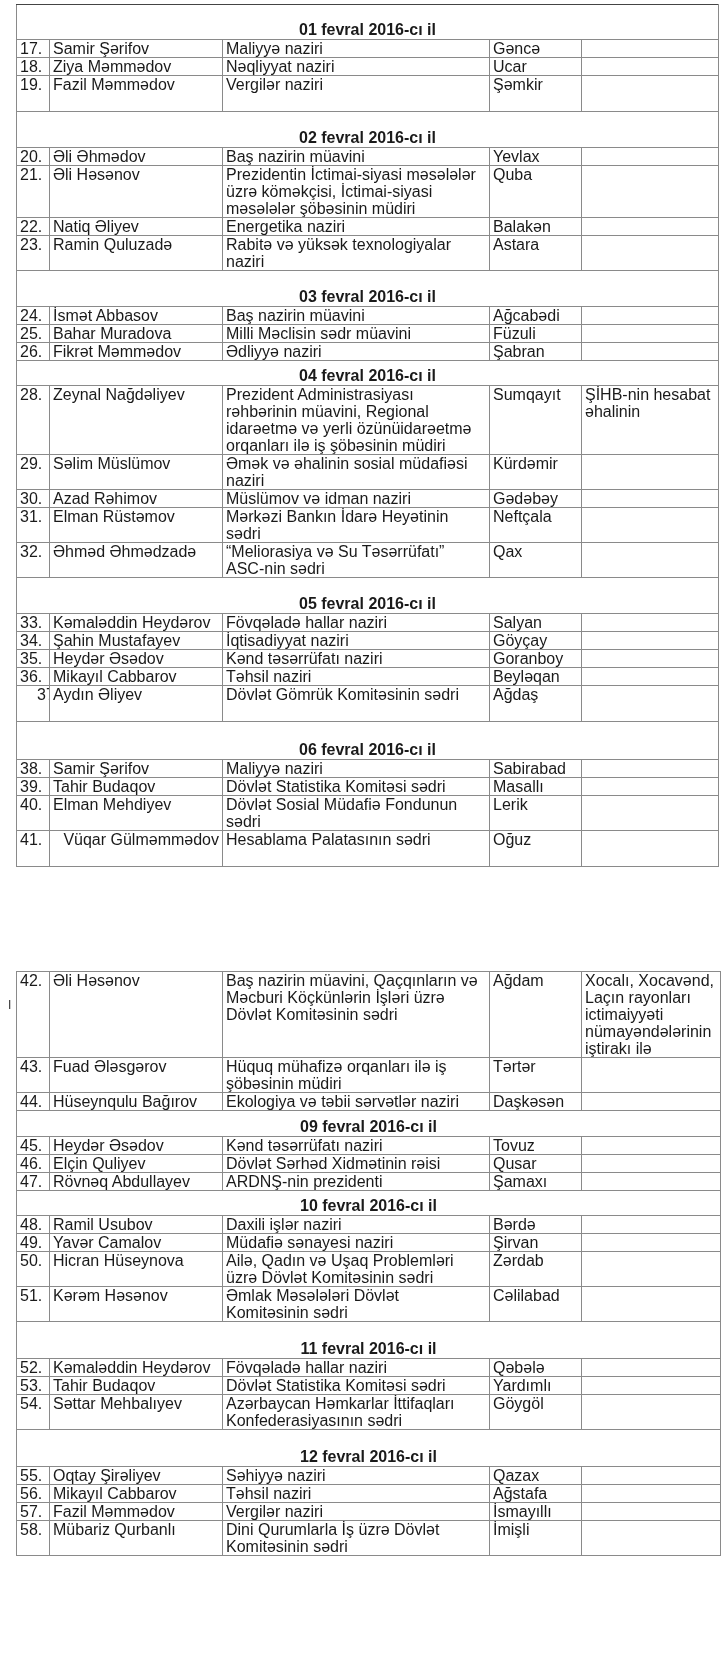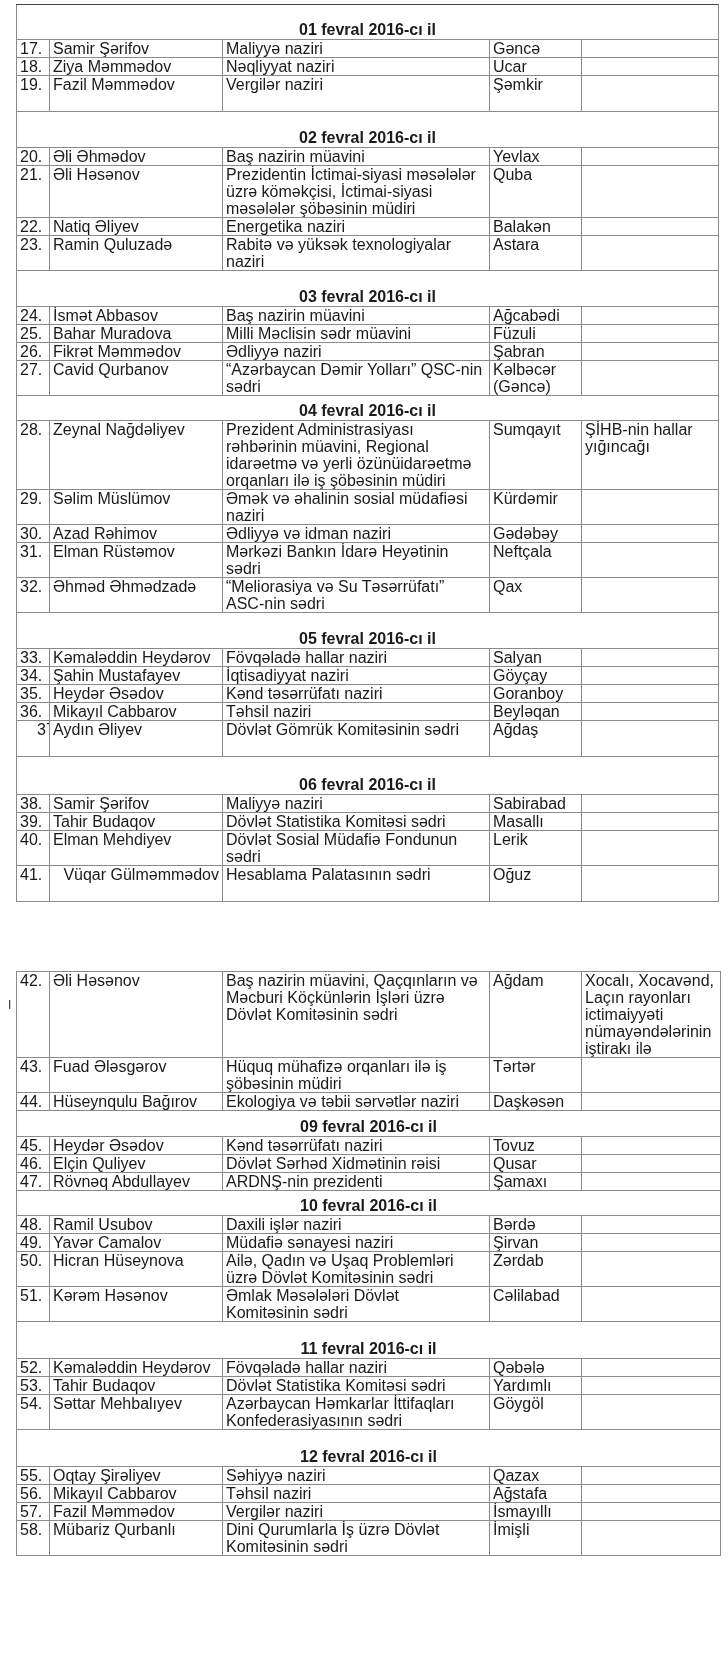--- a/index.html
+++ b/index.html
@@ -102,48 +102,41 @@
         <td>Füzuli</td>
         <td></td>
       </tr>
       <tr>
         <td class="num">26.</td>
         <td>Fikrət Məmmədov</td>
         <td>Ədliyyə naziri</td>
         <td>Şabran</td>
         <td></td>
       </tr>
-      <tr>
-        <td class="num">27.</td>
-        <td>Cavid Qurbanov</td>
-        <td>“Azərbaycan Dəmir Yolları” QSC-nin sədri</td>
-        <td>Kəlbəcər (Gəncə)</td>
-        <td></td>
-      </tr>
       <tr class="date-row">
         <td colspan="5" style="height: 23px;">04 fevral 2016-cı il</td>
       </tr>
       <tr>
         <td class="num">28.</td>
         <td>Zeynal Nağdəliyev</td>
         <td>Prezident Administrasiyası rəhbərinin müavini, Regional idarəetmə və yerli özünüidarəetmə orqanları ilə iş şöbəsinin müdiri</td>
         <td>Sumqayıt</td>
-        <td>ŞİHB-nin hallar yığıncağı</td>
+        <td>ŞİHB-nin hesabat əhalinin</td>
       </tr>
       <tr>
         <td class="num">29.</td>
         <td>Səlim Müslümov</td>
         <td>Əmək və əhalinin sosial müdafiəsi naziri</td>
         <td>Kürdəmir</td>
         <td></td>
       </tr>
       <tr>
         <td class="num">30.</td>
         <td>Azad Rəhimov</td>
-        <td>Ədliyyə və idman naziri</td>
+        <td>Müslümov və idman naziri</td>
         <td>Gədəbəy</td>
         <td></td>
       </tr>
       <tr>
         <td class="num">31.</td>
         <td>Elman Rüstəmov</td>
         <td>Mərkəzi Bankın İdarə Heyətinin sədri</td>
         <td>Neftçala</td>
         <td></td>
       </tr>

